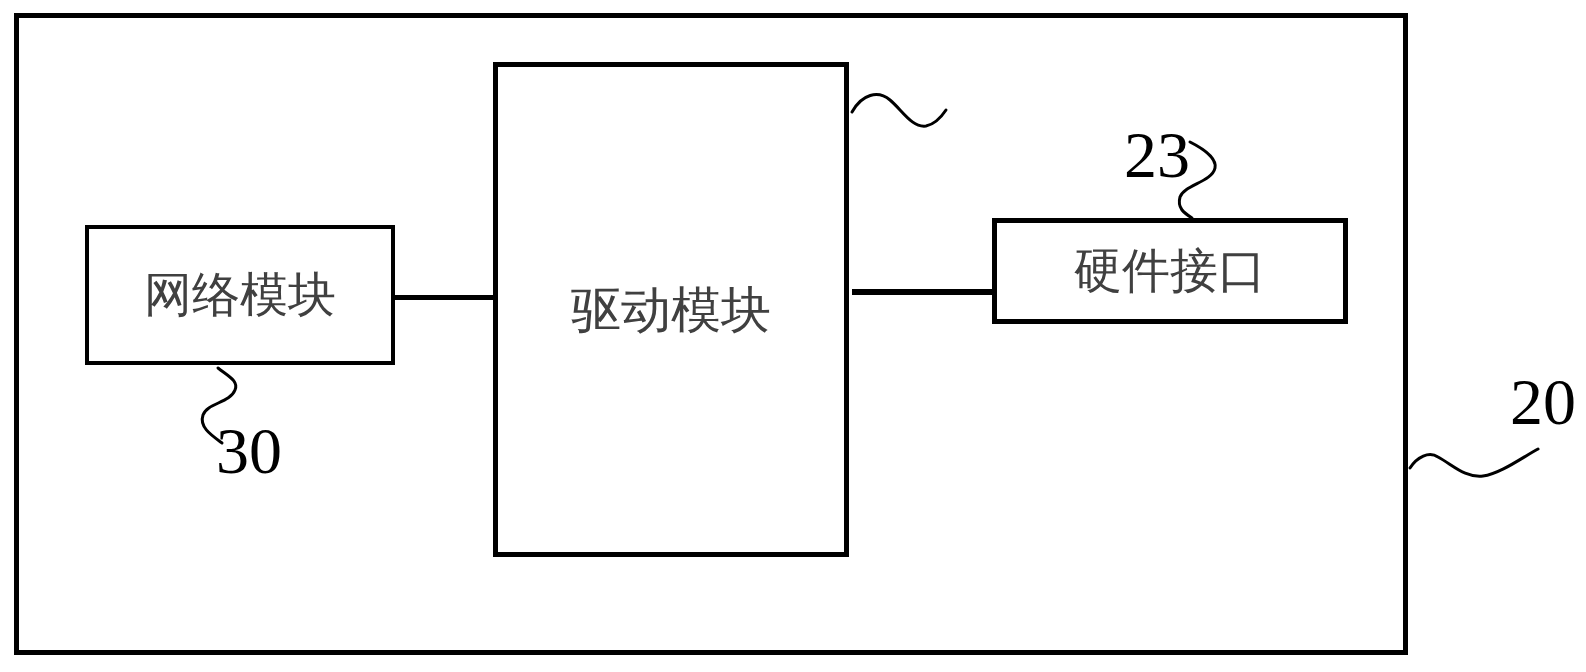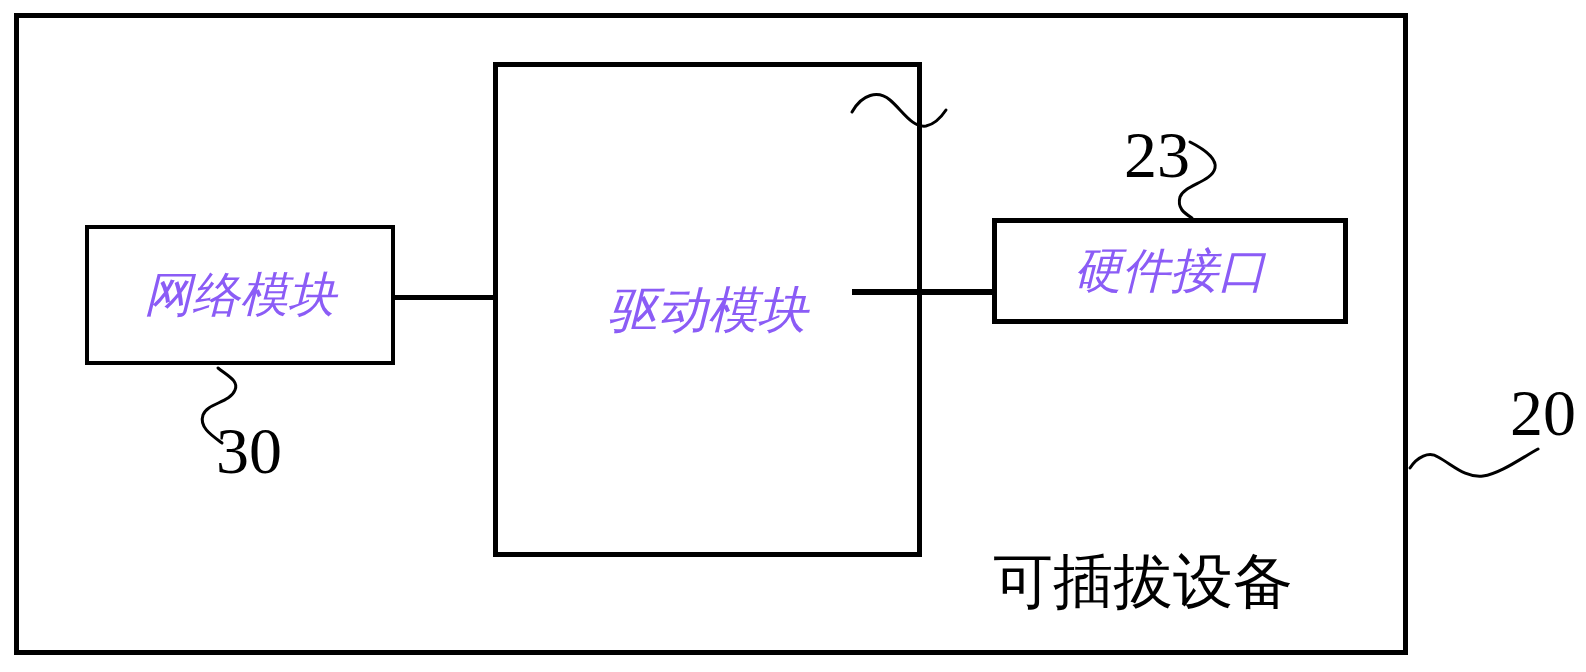--- a/index.html
+++ b/index.html
@@ -35,37 +35,36 @@
   .box-network {
     left: 85px;
     top: 225px;
     width: 310px;
     height: 140px;
     border-width: 4px;
   }
   .box-driver {
     left: 493px;
     top: 62px;
-    width: 429px;
+    width: 356px;
     height: 495px;
     border-width: 5px;
   }
   .box-hardware {
     left: 992px;
     top: 218px;
     width: 356px;
     height: 106px;
     border-width: 5px;
   }
   .block-label {
     font-size: 48px;
     line-height: 1;
-    color: #8b5cf6;
+    color: #404040;
     white-space: nowrap;
-    font-style: italic;
   }
   .box-driver .block-label { font-size: 50px; }
   .connector {
     position: absolute;
     background: #000000;
   }
   .connector-left {
     left: 395px;
     top: 295px;
     width: 98px;
@@ -78,21 +77,21 @@
     height: 6px;
   }
   .ref-label {
     position: absolute;
     font-size: 66px;
     line-height: 1;
     color: #000000;
     font-family: "Liberation Serif", "DejaVu Serif", serif;
     white-space: nowrap;
   }
-  .ref-20 { left: 1510px; top: 380px; font-family: Liberation Serif, serif; }
+  .ref-20 { left: 1510px; top: 369px; font-family: Liberation Serif, serif; }
   .ref-21 { left: 216px;  top: 418px; }
   .ref-22 { left: 918px;  top: 52px;  }
   .ref-23 { left: 1124px; top: 110px; margin-top: 12px; }
   .device-label {
     position: absolute;
     left: 993px;
     top: 552px;
     font-size: 60px;
     line-height: 1;
     color: #000000;
@@ -148,15 +147,14 @@
   </svg>
 
   <svg class="squiggle sq-20" width="140" height="35" viewBox="0 0 140 35">
     <path d="M5,23 C12,12 24,6 33,12 C48,20 60,33 78,31 C95,29 118,12 133,4"></path>
   </svg>
 
   <div class="ref-label ref-20">20</div>
   <div class="ref-label ref-21">30</div>
   <div class="ref-label ref-23">23</div>
 
-  <div class="device-label">可插拔设备</div>
 
 </div>
 
 </body></html>

